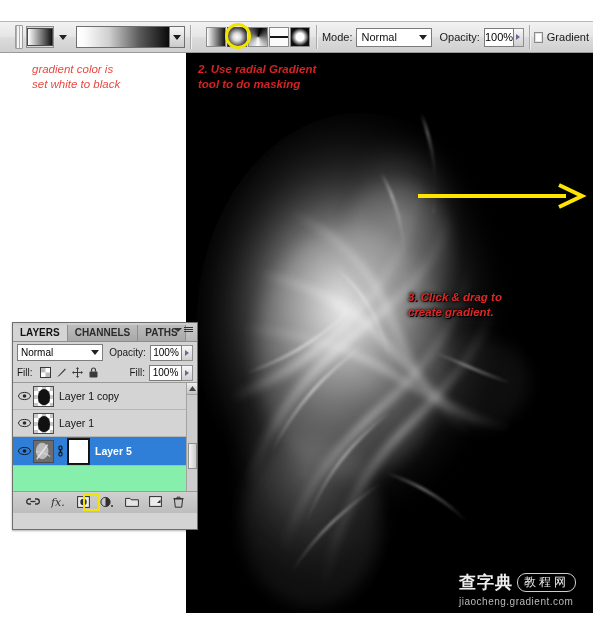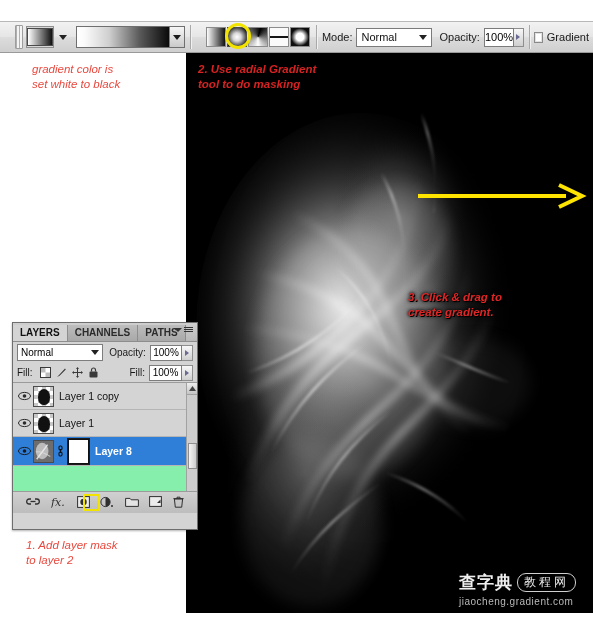--- a/index.html
+++ b/index.html
@@ -312,22 +312,20 @@
       </div>
 
     <div class="ob-sep"></div>
 
     <div class="chk"></div>
     <span class="lbl">Gradient</span>
   </div>
 
   <div class="ann-white" id="ann1">gradient color is
 set white to black</div>
-  <div class="ann-white" id="ann4">1. Add layer mask
-to layer 2</div>
 
   <div class="panel">
 
     <div class="tabrow">
       <div class="tab active">LAYERS</div>
       <div class="tab">CHANNELS</div>
       <div class="tab">PATHS</div>
       <div class="panel-menu">
         <i class="pm-tri"></i>
         <span class="pm-lines">
@@ -422,21 +420,21 @@
           </svg>
         </span>
         <span class="linkico">
           <svg width="7" height="12" viewBox="0 0 7 12">
               <rect x="2" y="1" width="3" height="4" rx="1.2" fill="none" stroke="#111" stroke-width="1.1"></rect>
               <rect x="2" y="7" width="3" height="4" rx="1.2" fill="none" stroke="#111" stroke-width="1.1"></rect>
               <line x1="3.5" y1="4" x2="3.5" y2="8" stroke="#111" stroke-width="1.1"></line>
             </svg>
         </span>
         <span class="mask-thumb"></span>
-        <span class="lname">Layer 8</span>
+        <span class="lname">Layer 5</span>
       </div>
 
 
       <div class="scrollbar">
         <div class="sb-up">
           <svg width="7" height="5" viewBox="0 0 7 5">
               <polygon points="3.5,0 7,5 0,5" fill="#444"></polygon>
             </svg>
         </div>
         <div class="sb-thumb"></div>

